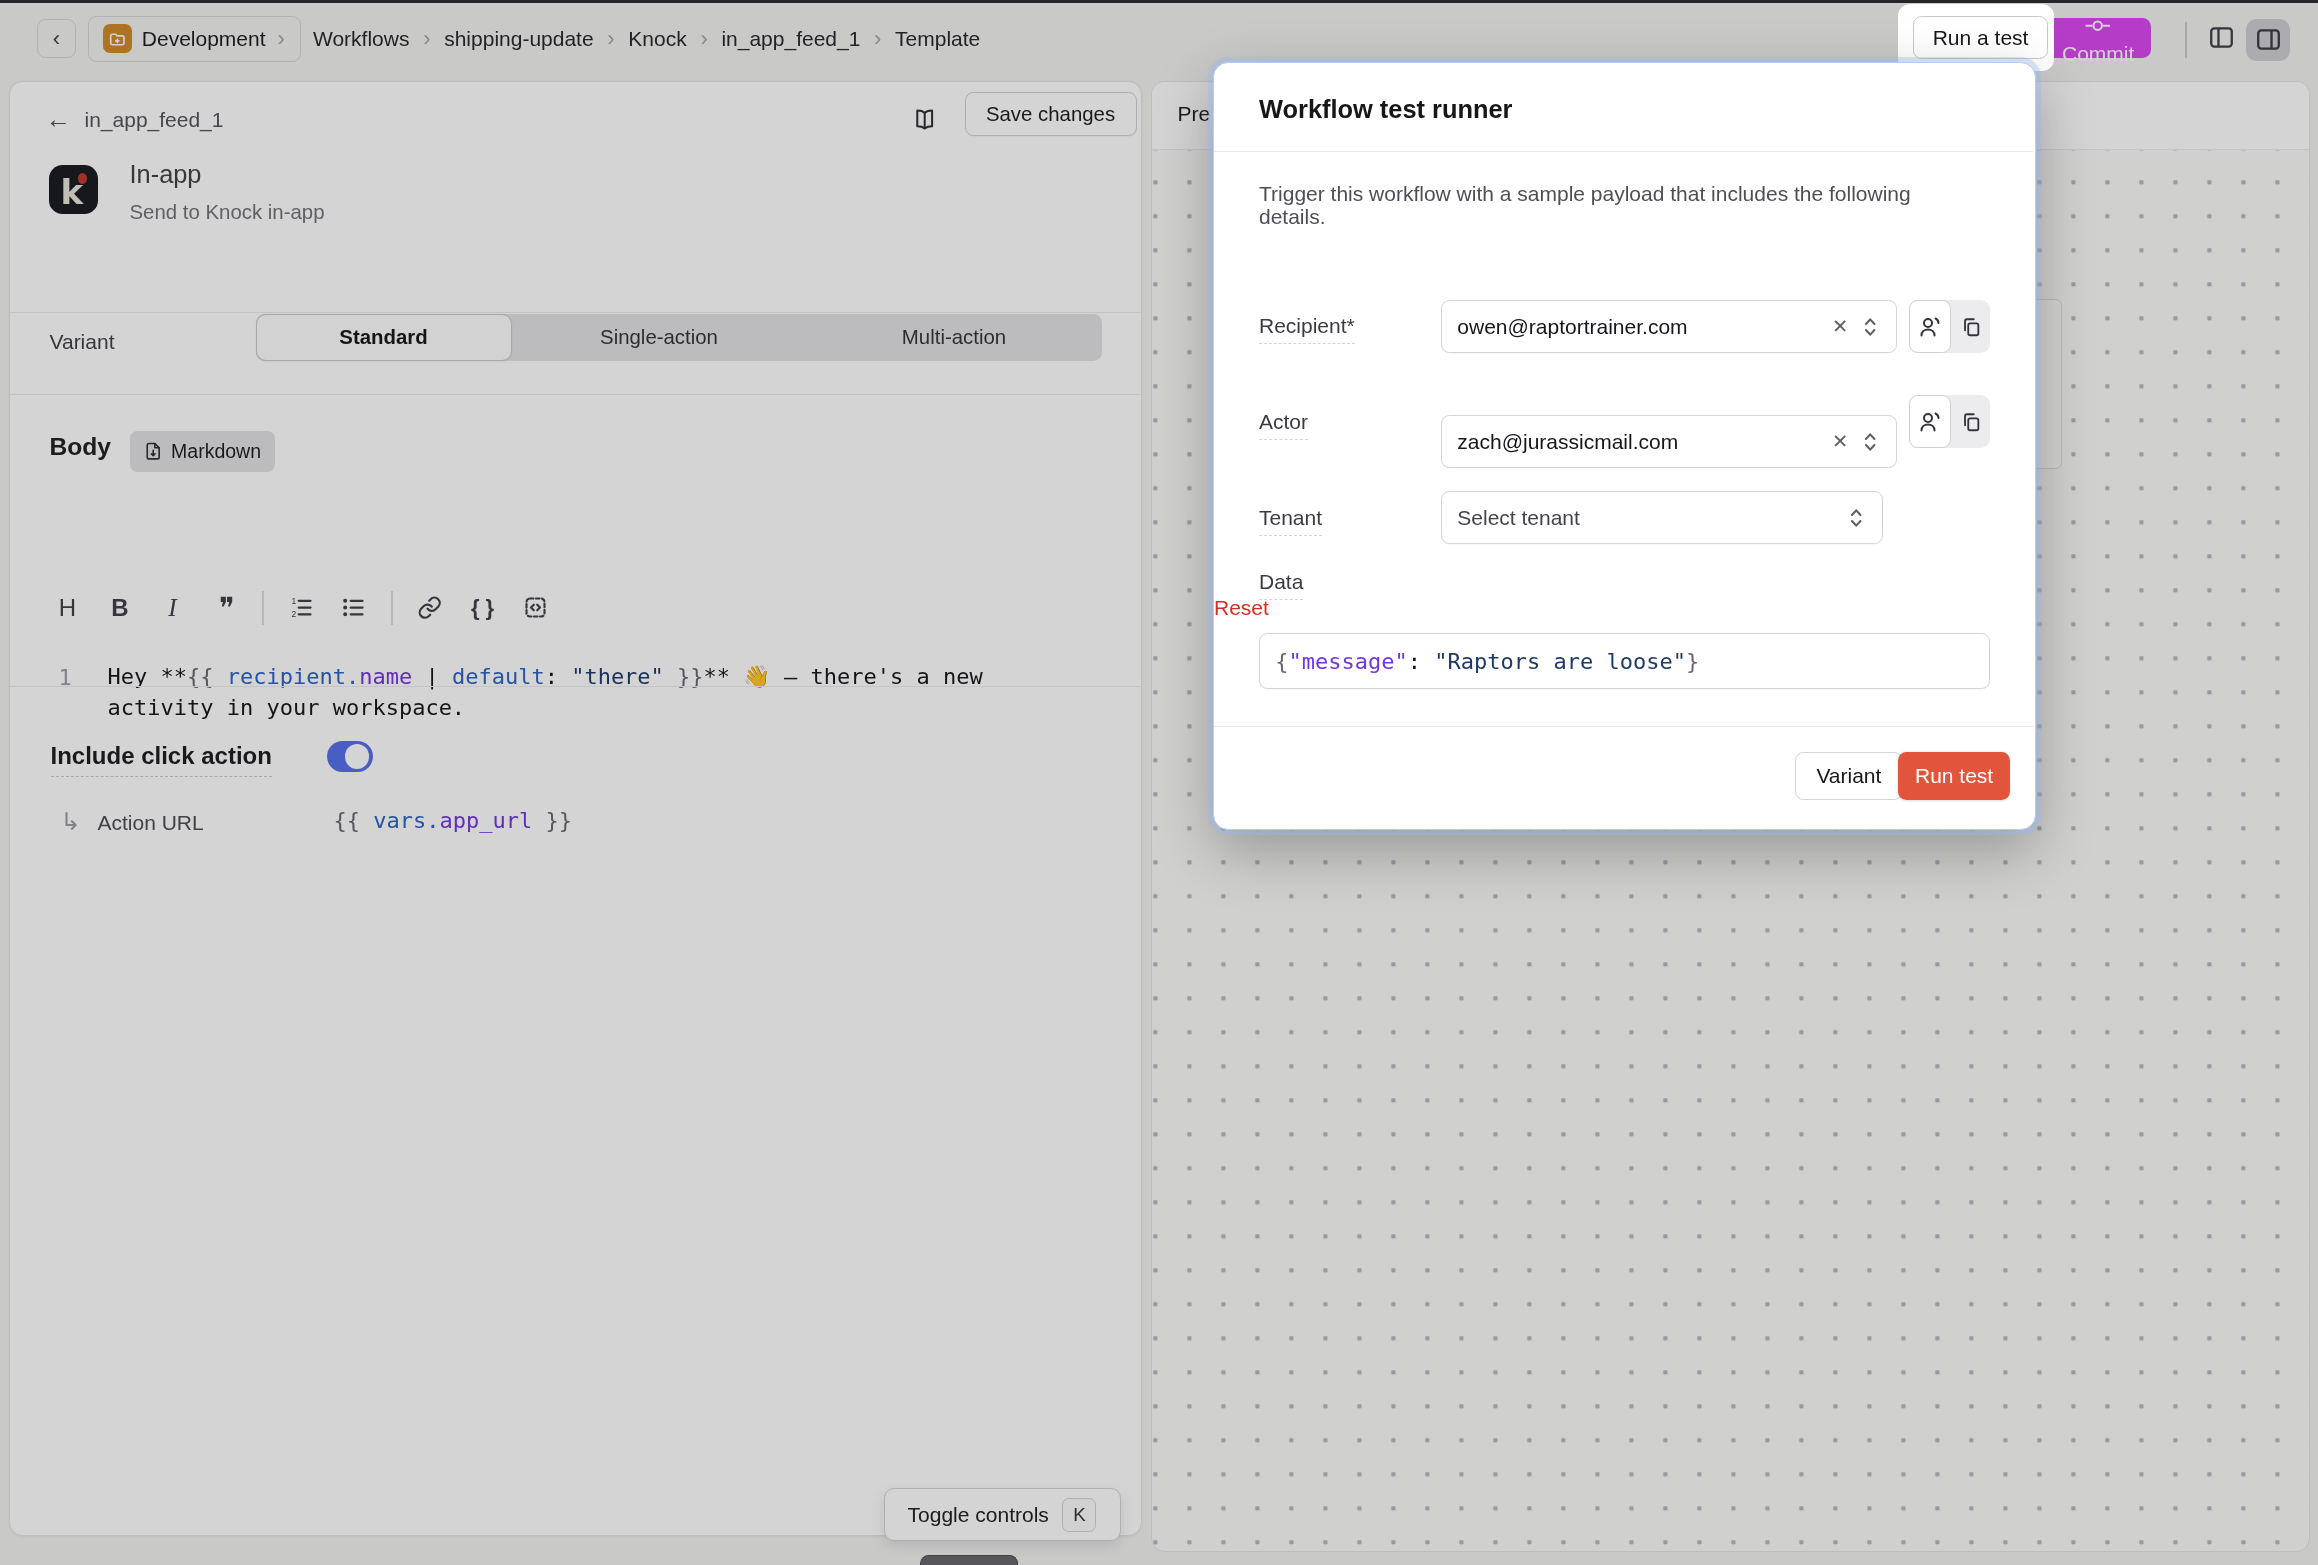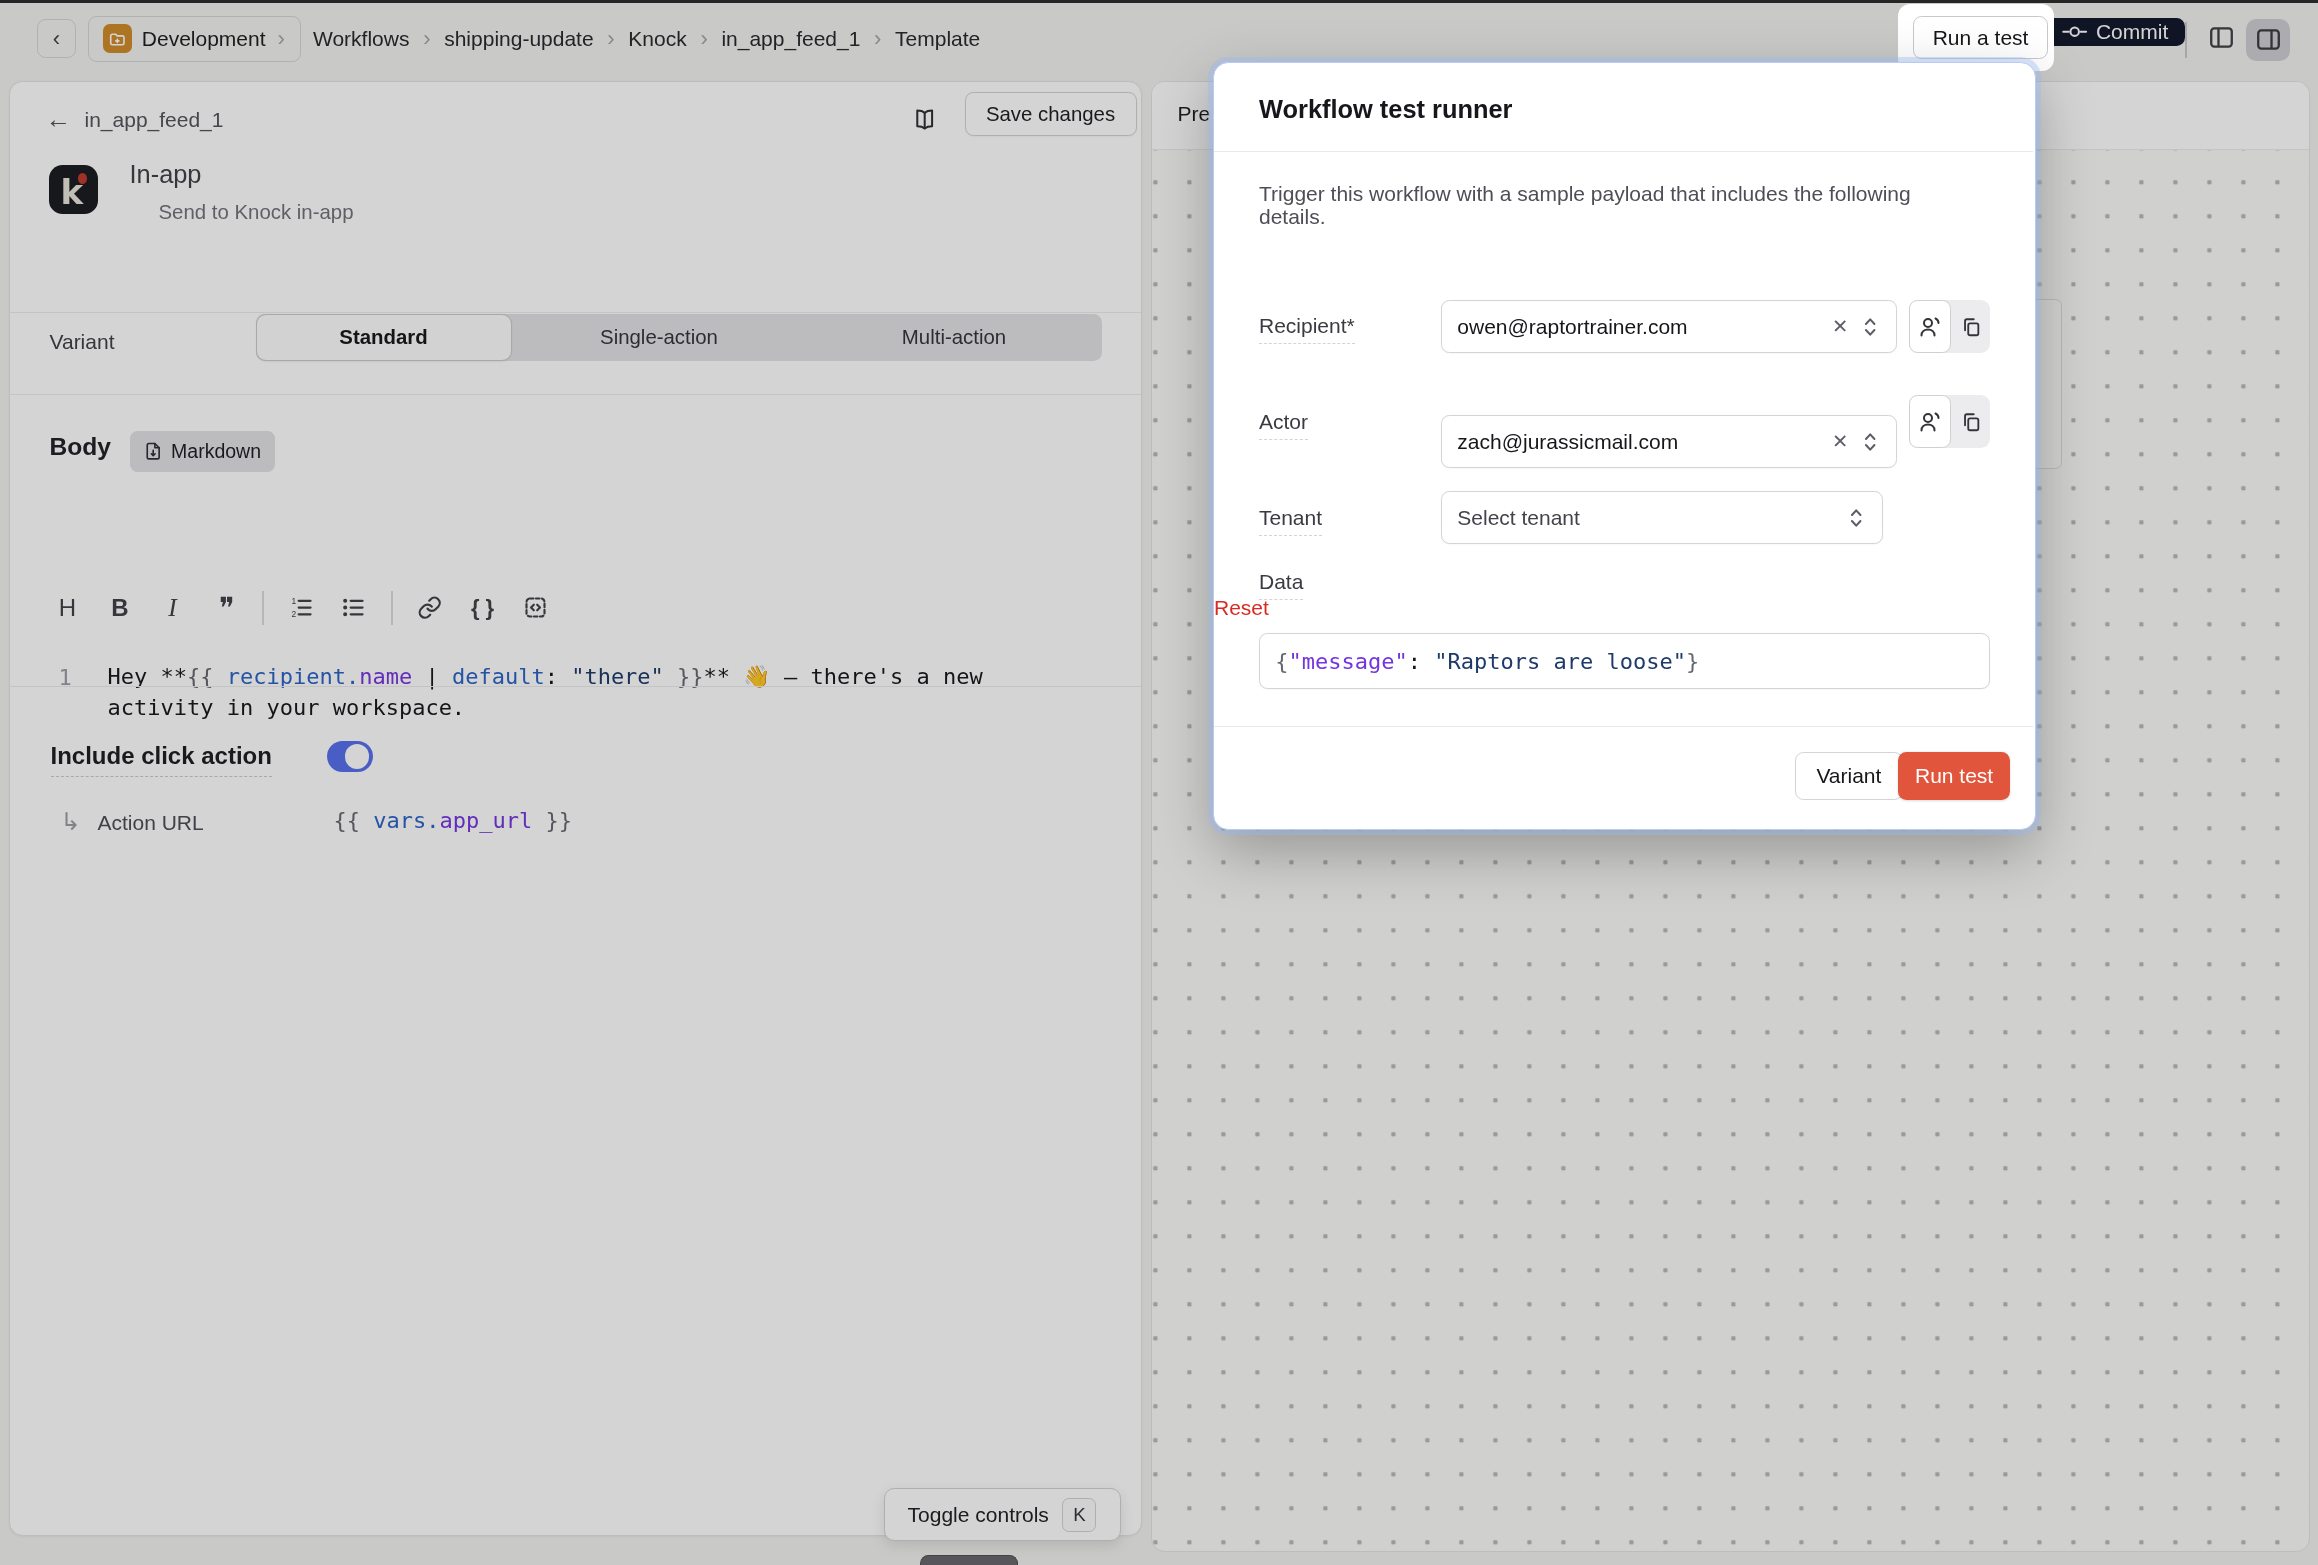--- a/index.html
+++ b/index.html
@@ -16,41 +16,41 @@
   #top-strip { top:0; left:0; width:2319px; height:3.4px; background:#2b2b2f; }
   #topbar { top:3.4px; left:0; width:2319px; height:71px; display:flex; align-items:center; padding:0 0 0 37px; gap:12px; }
   .icon-btn { width:39px; height:39px; border:1.3px solid #d5d5d9; border-radius:8.5px; background:transparent;
     display:flex; align-items:center; justify-content:center; font-size:22px; color:#3f3f46; }
   .env-pill { height:46px; border:1.3px solid #d5d5d9; border-radius:8.5px; padding:0 13.6px; gap:10.2px; background:transparent; }
   .env-icon { width:29px; height:29px; border-radius:6.8px; background:#d08a28; display:flex; align-items:center; justify-content:center; }
   .crumb { font-size:21px; color:#27272c; }
   .crumb-sep { font-size:22px; color:#a3a3aa; padding:0 1.7px; }
   .env-name { font-size:21px; color:#1d1d22; font-weight:500; }
 
-  .commit-btn { left:2045px; top:18px; height:28px; padding:0 17px; gap:8.5px; background:#0f172a; border:none;
-    border-radius:8.5px; color:#fff; font-size:21px; font-weight:500; display:flex; align-items:center; }
+  .commit-btn { left:2045px; top:18px; height:40px; padding:0 17px; gap:8.5px; background:#d946ef; border:none;
+    border-radius:8.5px; color:#fff; font-size:21px; font-weight:500; display:flex; align-items:center;flex-direction:column; }
   .tb-divider { left:2185px; top:22px; width:1.7px; height:36px; background:#c9c9ce; }
   .panel-btn { top:18.7px; width:37px; height:37px; display:flex; align-items:center; justify-content:center; border-radius:8.5px; background:transparent; border:none; }
   .panel-btn.active { background:#cfcfd3; width:44px; height:42px; border-radius:10.2px; }
 
   
   #editor-card { left:8.5px; top:81px; width:1133px; height:1455px; background:#ffffff;
     border:0.8px solid #e3e3e6; border-radius:13.6px; box-shadow:0 0.8px 2.5px rgba(0,0,0,0.05); }
   .card-divider { left:0; width:1131px; height:0.8px; background:#ececef; }
   #ed-back { left:32px; top:20.4px; font-size:25.4px; color:#52525b; width:34px; height:34px; display:flex; align-items:center; justify-content:center; }
   #ed-title { left:75px; top:26px; font-size:21px; color:#52525b; }
   #ed-book { left:899px; top:22px; width:32px; height:32px; display:flex; align-items:center; justify-content:center; }
   #ed-save { left:955px; top:10.2px; height:44px; padding:0 20.4px; background:#fff; border:1.3px solid #d2d2d6;
     border-radius:8.5px; font-size:20.4px; color:#1d1d22; display:flex; align-items:center; box-shadow:0 0.8px 1.7px rgba(0,0,0,0.04); }
 
   #knock-logo { left:39px; top:83px; width:49px; height:49px; background:#191a1e; border-radius:13.6px; }
   #knock-logo .k { position:absolute; left:12px; top:6.8px; font-size:34px; font-weight:700; color:#e8e4da; font-family:"DejaVu Sans",sans-serif; }
   #knock-logo .dot { position:absolute; left:29px; top:7.6px; width:9.3px; height:11px; border-radius:50%; background:#c0392b; }
   #channel-name { left:120px; top:78px; font-size:25.4px; color:#3f3f46; }
-  #channel-desc { left:120px; top:119px; font-size:20.4px; color:#71717a;margin-left:29px; }
+  #channel-desc { left:120px; top:119px; font-size:20.4px; color:#71717a; }
 
   #variant-label { left:40px; top:248px; font-size:21px; color:#3f3f46; }
   #variant-seg { left:246px; top:232px; width:846px; height:47px; background:#e2e2e6; border-radius:8.5px; display:flex; }
   .seg { flex:1; display:flex; align-items:center; justify-content:center; font-size:20.4px; color:#33333a; }
   .seg.active { flex:0 0 256px; background:#fdfdfd; border:1.3px solid #c9c9cf; border-radius:10px; font-weight:700; color:#17171b; box-shadow:0 0.8px 1.7px rgba(0,0,0,0.06); }
 
   #body-label { left:40px; top:351px; font-size:24.6px; font-weight:700; color:#202025; }
   #md-badge { left:120px; top:349px; height:41px; padding:0 13.6px; gap:7.6px; background:#e2e2e6; border-radius:7.6px; }
   #md-badge span { font-size:19.5px; font-weight:500; color:#1d1d22; }
 

